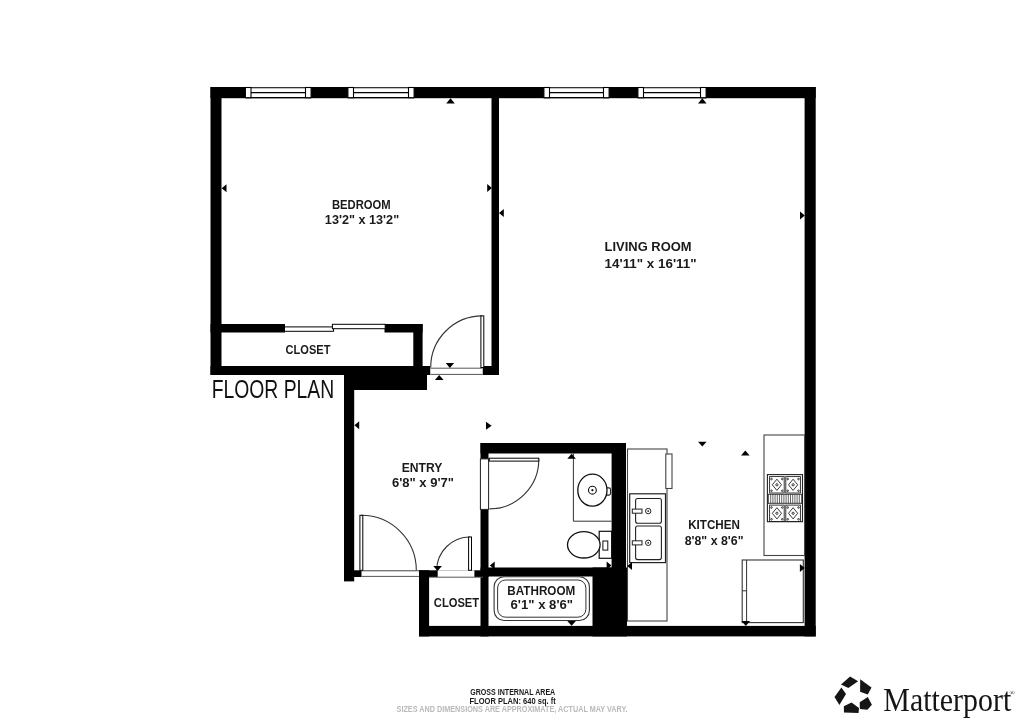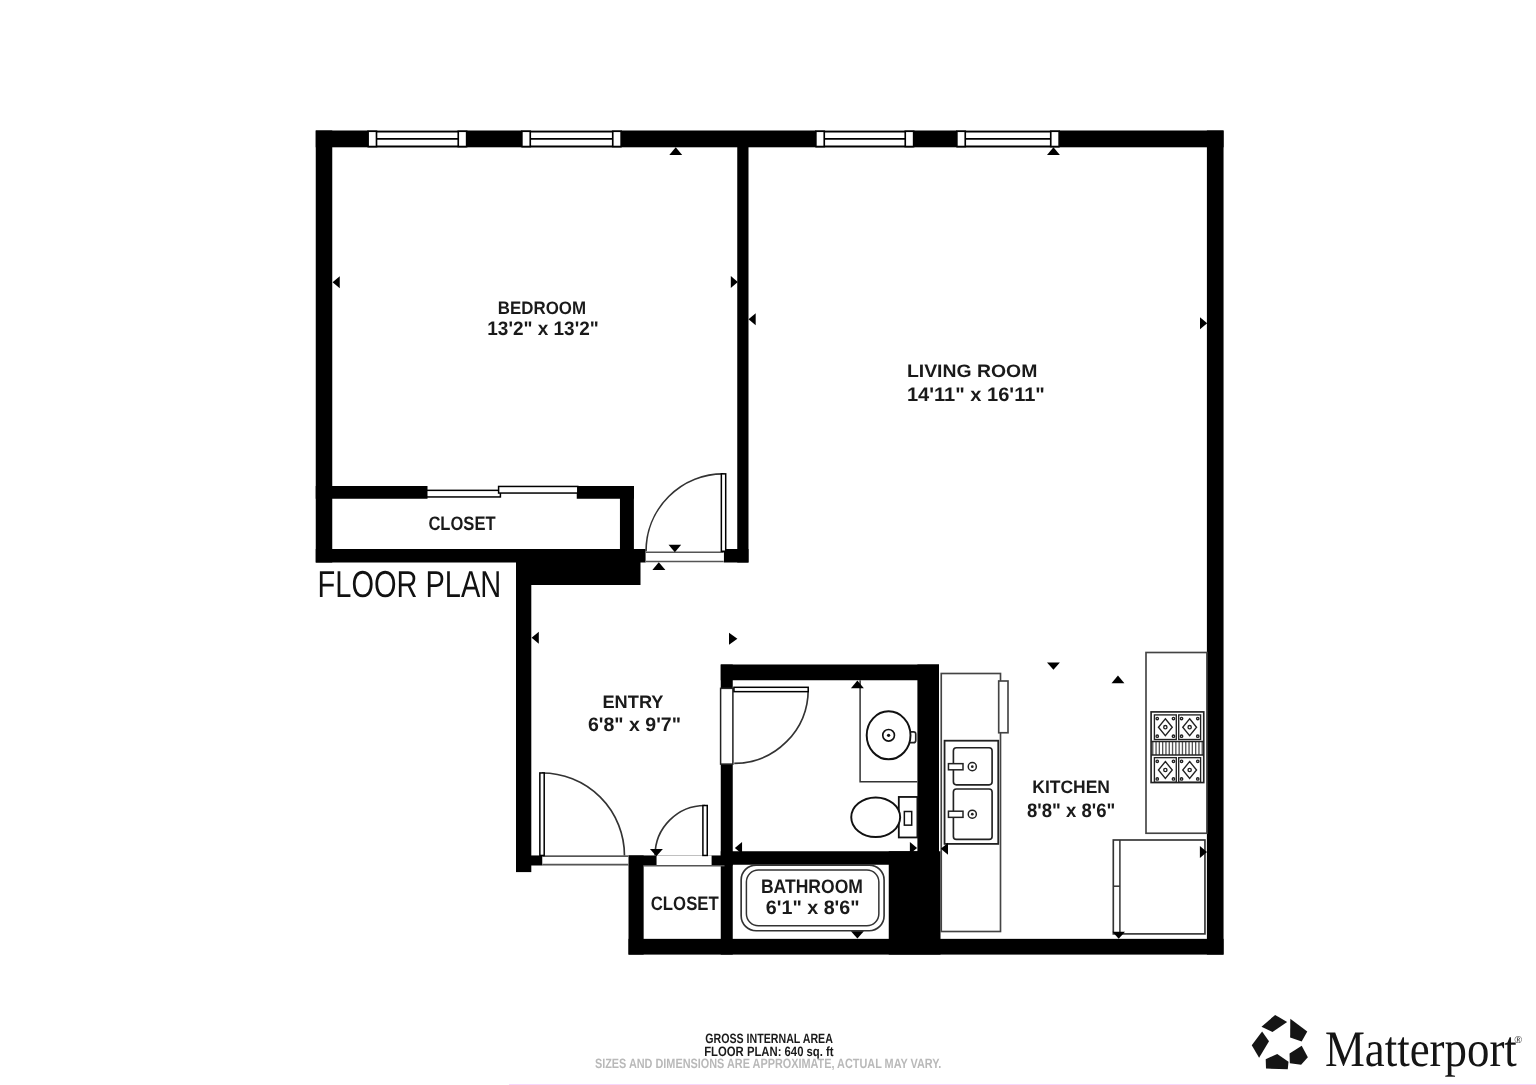--- a/index.html
+++ b/index.html
@@ -1,16 +1,16 @@
 <!DOCTYPE html>
 <html><head>
 <meta charset="utf-8">
 <style>
   html,body{margin:0;padding:0;background:#ffffff;}
-  .page{position:relative;width:1024px;height:723px;background:#d946ef;overflow:hidden;}
+  .page{position:relative;width:1024px;height:723px;background:#fde047;overflow:hidden;}
   svg{position:absolute;top:0;left:0;}
   text{font-family:"Liberation Sans",sans-serif;}
 </style>
 </head>
 <body>
 <div class="page">
 <svg width="1024" height="723" viewBox="0 0 1024 723">
 <rect x="0" y="0" width="1024" height="723" fill="#ffffff"></rect>
 
 <g>

